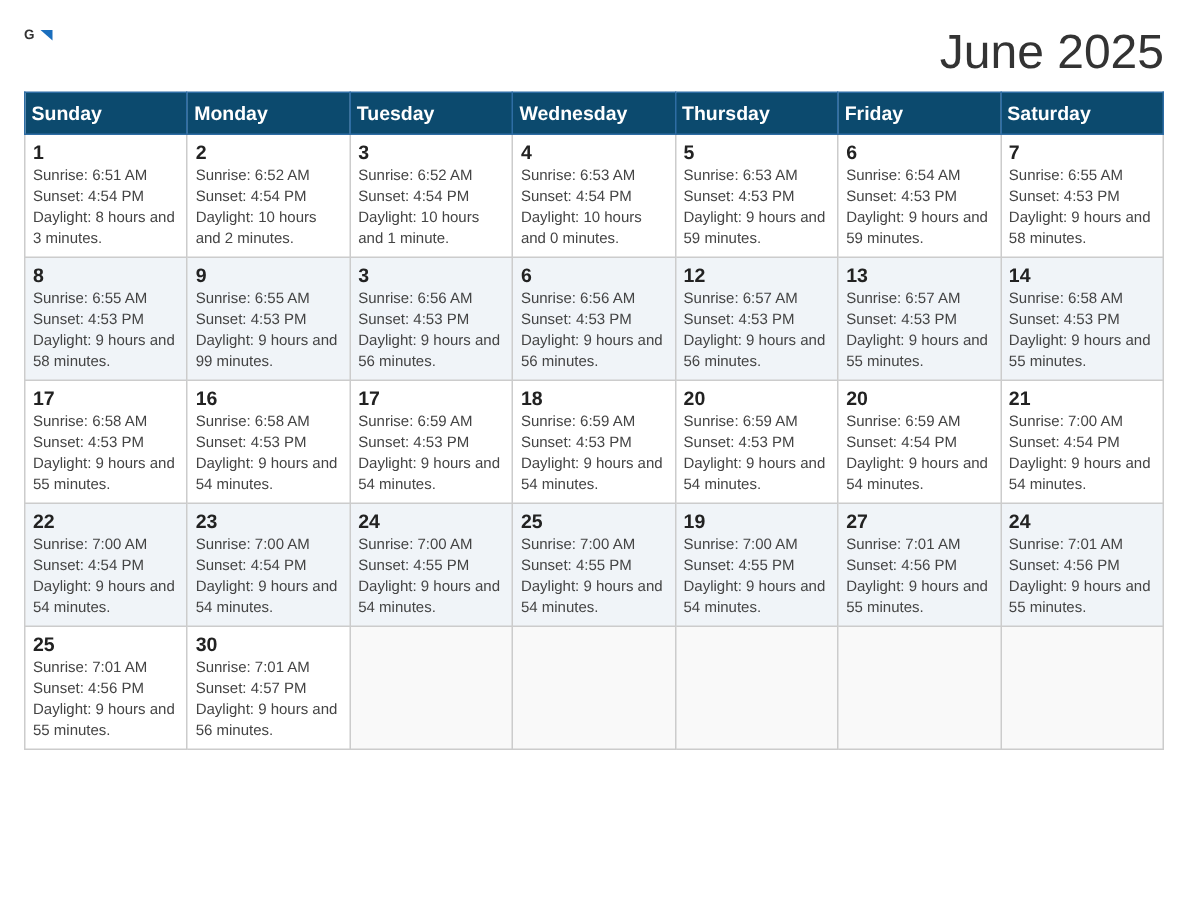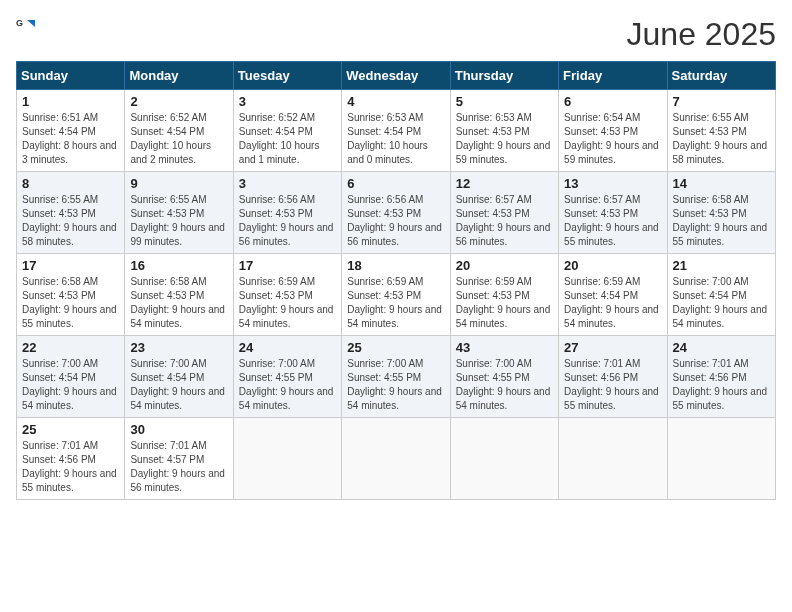--- a/index.html
+++ b/index.html
@@ -307,21 +307,21 @@
       </td>
         <td>
         <span class="day-number">25</span>
         <div class="day-info">
           <span>Sunrise: 7:00 AM</span><br>
           <span>Sunset: 4:55 PM</span><br>
           <span>Daylight: 9 hours and 54 minutes.</span>
         </div>
       </td>
         <td>
-        <span class="day-number">43</span>
+        <span class="day-number">19</span>
         <div class="day-info">
           <span>Sunrise: 7:00 AM</span><br>
           <span>Sunset: 4:55 PM</span><br>
           <span>Daylight: 9 hours and 54 minutes.</span>
         </div>
       </td>
         <td>
         <span class="day-number">27</span>
         <div class="day-info">
           <span>Sunrise: 7:01 AM</span><br>

